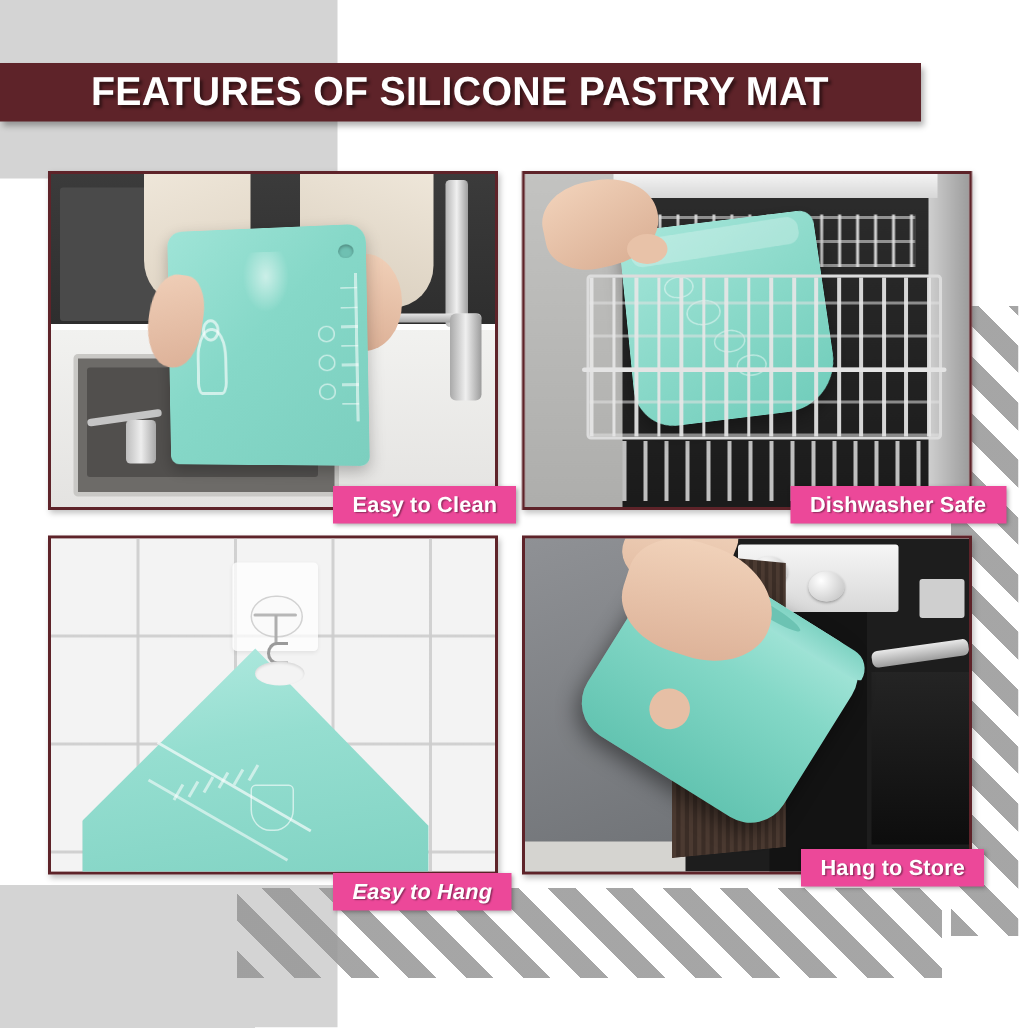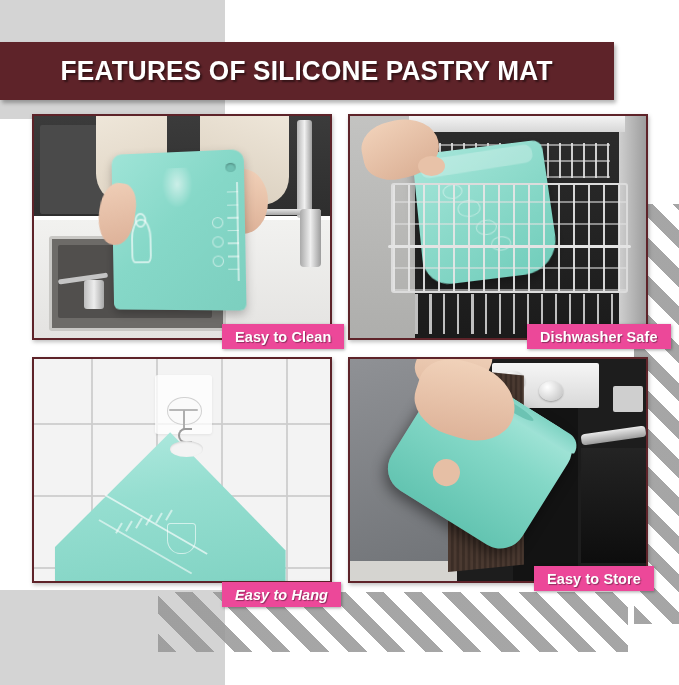--- a/index.html
+++ b/index.html
@@ -22,21 +22,21 @@
   .stripes-inner{position:absolute;inset:0;
     background-image:repeating-linear-gradient(45deg,
        rgba(150,150,150,.85) 0px, rgba(150,150,150,.85) 13px,
        rgba(255,255,255,0) 13px, rgba(255,255,255,0) 27px);
   }
   #st-bottom{left:158px;top:592px;width:470px;height:60px;}
   #st-right{left:634px;top:204px;width:45px;height:420px;}
 
   
   #banner{
-    position:absolute;left:0;top:42px;width:614px;height:58px;
+    position:absolute;left:0;top:42px;width:614px;height:39px;
     background:#5e2329;
     box-shadow:2px 3px 4px rgba(0,0,0,.30);
     display:flex;align-items:center;justify-content:center;
   }
   #banner-text{
     color:#ffffff;
     font-size:27px;
     font-weight:bold;
     letter-spacing:.2px;
     white-space:nowrap;
@@ -314,15 +314,15 @@
       <div class="s4-hingeB"></div>
       <div class="s4-roll">
         <div class="s4-rollEnd"></div>
         <div class="s4-rollHole"></div>
       </div>
       <div class="s4-arm"></div>
       <div class="s4-hand"></div>
       <div class="s4-thumb"></div>
     </div>
   </div>
-  <div class="badge" id="badge-3">Easy to Store</div>
+  <div class="badge" id="badge-3">Hang to Store</div>
 
 </div>
 
 </body></html>

